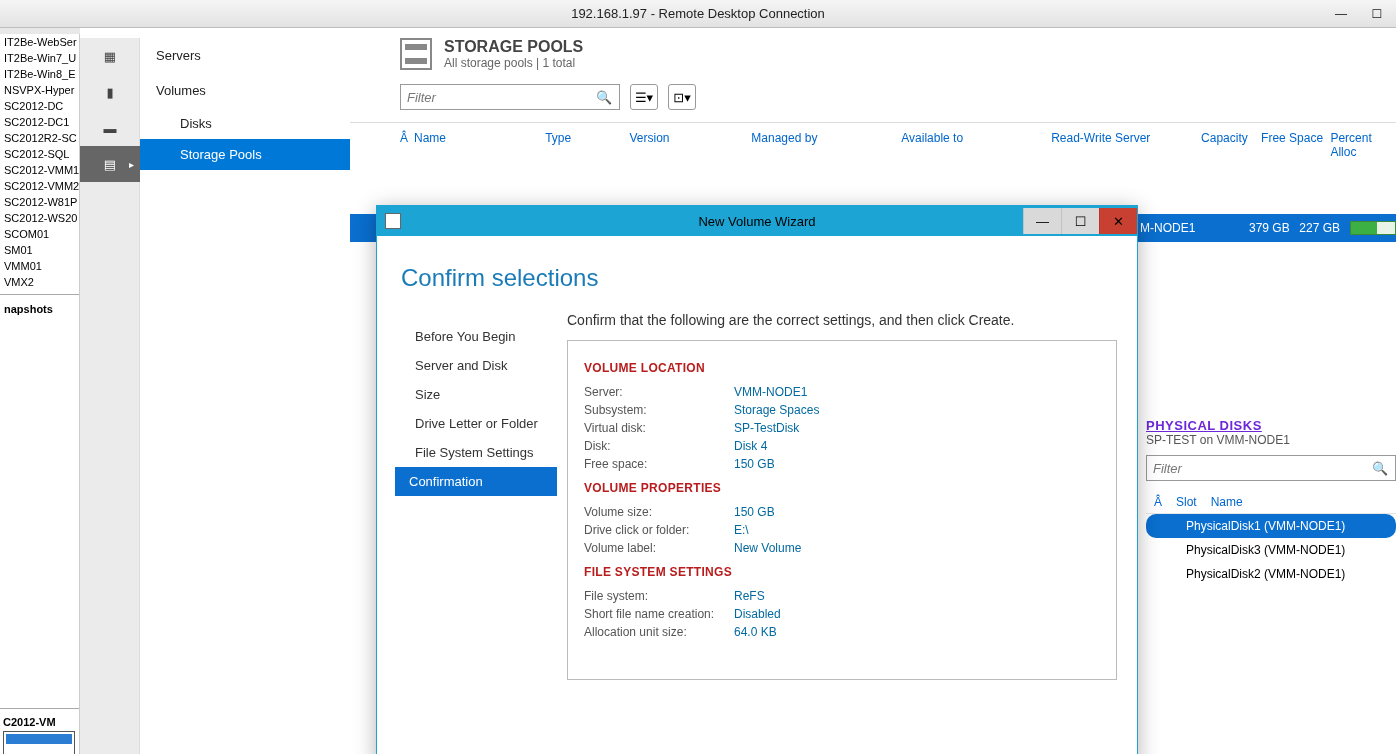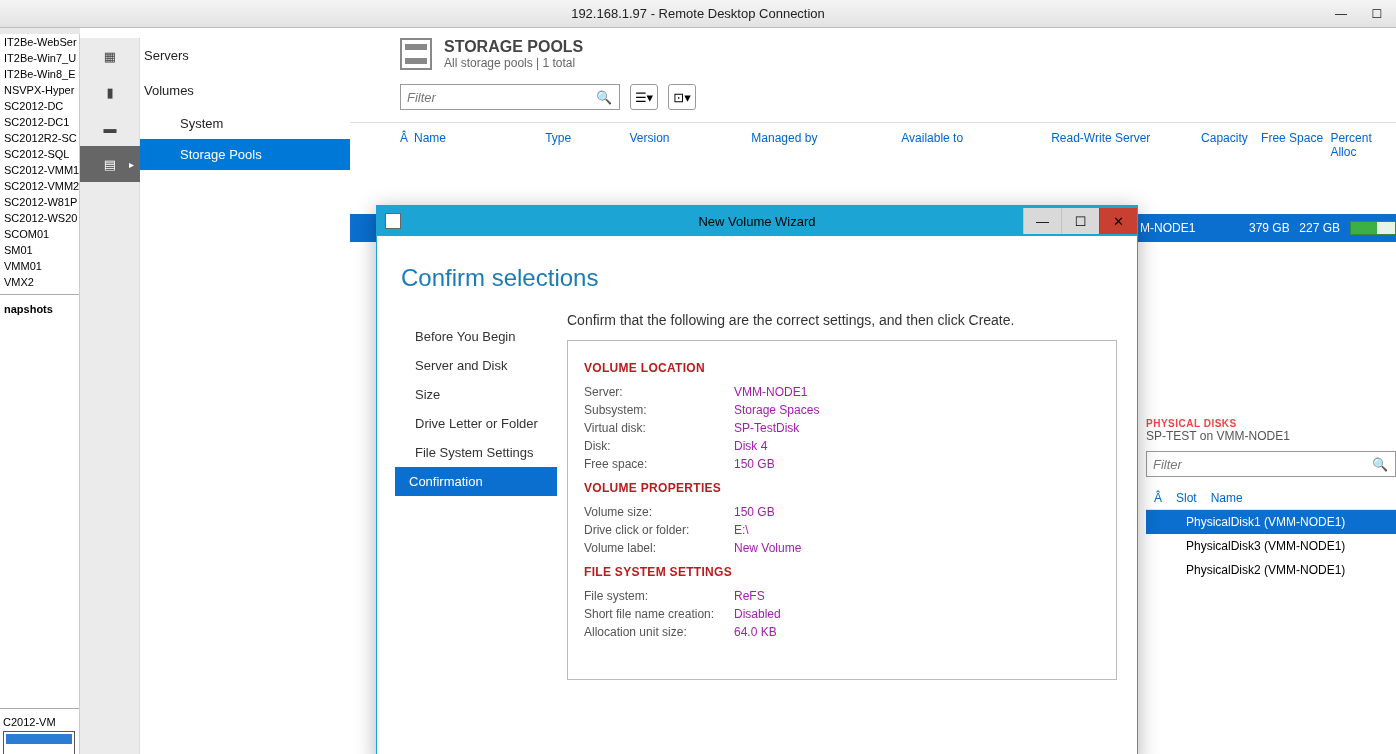--- a/index.html
+++ b/index.html
@@ -9,36 +9,36 @@
 .rdp-bar { position: absolute; top: 0; left: 0; right: 0; height: 28px; background: linear-gradient(#f5f5f5,#e2e2e2); border-bottom: 1px solid #bdbdbd; text-align: center; line-height: 28px; color: #222; }
 .rdp-ctrls { position: absolute; right: 4px; top: 4px; display: flex; gap: 6px; }
 .rdp-ctrls span { width: 30px; height: 20px; display: inline-flex; align-items: center; justify-content: center; font-size: 12px; }
 
 
 .host { position: absolute; top: 34px; left: 0; width: 80px; bottom: 0; background: #fff; border-right: 1px solid #ccc; font-size: 11px; }
 .host .vm { padding: 2px 4px; white-space: nowrap; overflow: hidden; color: #000; }
 .host .sep { border-top: 1px solid #aaa; margin: 4px 0; }
 .host .snapshots { font-weight: bold; padding: 4px; }
 .host .taskbar { position: absolute; bottom: 0; left: 0; right: 0; height: 50px; }
-.host .taskname { font-weight: normal; padding: 3px; }
+.host .taskname { font-weight: bold; padding: 3px; }
 .host .thumb { width: 72px; height: 36px; border:1px solid #555; background:#fff; margin-left:3px; position:relative;}
 .host .thumb::before{content:"";position:absolute;top:2px;left:2px;right:2px;height:10px;background:#2b7cd3;}
 
 
 .remote { position: absolute; top: 28px; left: 80px; right: 0; bottom: 0; background: #fff; }
 
 
 .icon-strip { position: absolute; left: 0; top: 10px; width: 60px; bottom: 0; background: #ebebeb; border-right:1px solid #ddd; }
 .icon-strip .ic { width: 60px; height: 36px; display:flex; align-items:center; justify-content:center; color:#444; }
 .icon-strip .ic.sel { background:#666; color:#fff; position:relative;}
 .icon-strip .ic.sel .chev { position:absolute; right:6px; color:#fff; font-size:10px;}
 
 
 .nav2 { position:absolute; left:60px; top:10px; width:210px; bottom:0; background:#fff; }
-.nav2 .item { padding: 10px 4px; color:#222; }
+.nav2 .item { padding: 10px 16px; color:#222; }
 .nav2 .sub { padding: 8px 20px 8px 40px; color:#222; }
 .nav2 .sub.sel { background:#0078d7; color:#fff; }
 
 
 .main { position:absolute; left:270px; top:10px; right:0; bottom:0; }
 
 .sp-header { display:flex; align-items:center; gap:12px; padding: 0 0 8px 50px; }
 .sp-icon { width:32px;height:32px;border:2px solid #888; position:relative;}
 .sp-icon::before{content:"";position:absolute;top:4px;left:3px;right:3px;height:6px;background:#888;}
 .sp-icon::after{content:"";position:absolute;bottom:4px;left:3px;right:3px;height:6px;background:#888;}
@@ -50,26 +50,26 @@
 .filter-box .mag { margin-left:auto; font-style:normal; color:#333;}
 .pill { width:28px;height:26px;border:1px solid #999;border-radius:3px; display:inline-flex;align-items:center;justify-content:center;}
 
 .col-headers { display:flex; padding: 8px 0 0 50px; border-top:1px solid #ddd; margin-top:6px; font-size:12px;}
 .col-headers span { color:#0066cc; }
 .ch-sort { color:#0066cc; margin-right:6px;}
 .row-selected { background:#0a6fcf; color:#fff; height:28px; display:flex; align-items:center; padding-left:50px; position:absolute; left:0; right:0; top:176px;}
 .row-selected .cell { font-size:12px; }
 
 .right-panel { position:absolute; right:0; top:380px; width:250px; }
-.right-panel h4 { font-size:10px;font-weight:600; color:#ef4444; letter-spacing:0.5px;}
+.right-panel h4 { font-size:13px;font-weight:600; color:#6d28d9; letter-spacing:0.5px;text-decoration:underline;}
 .right-panel .sub { font-size:12px; color:#555; margin-bottom:8px;}
 .right-panel .filter2 { border:1px solid #999; height:26px; display:flex;align-items:center;padding:0 6px;color:#777;font-style:italic; margin-bottom:10px;}
 .right-panel .filter2 .mag{margin-left:auto;font-style:normal;color:#333;}
 .right-panel .hd { display:flex; gap:14px; font-size:12px; color:#0066cc; padding:4px 0 4px 8px; border-bottom:1px solid #e5e5e5;}
-.right-panel .prow{ padding:5px 8px 5px 40px; font-size:12px;}
+.right-panel .prow{ padding:5px 8px 5px 40px; font-size:12px;border-radius:10px;}
 .right-panel .prow.sel{background:#0a6fcf;color:#fff;}
 
 .tasks-dd { position:absolute; right:270px; top:392px; border:1px solid #999; padding:3px 8px; font-size:12px; display:flex; align-items:center; gap:6px;}
 .circle-dd { position:absolute; right:270px; top:432px; width:26px;height:26px;border:1px solid #999;border-radius:13px; display:flex;align-items:center;justify-content:center; font-size:11px;}
 .blue-bar { position:absolute; right:264px; top:500px; width:60px; height:46px; background:#0a6fcf;}
 
 
 .wizard { position:absolute; left:296px; top:177px; width:762px; height:560px; background:#fff; border:1px solid #1ca4d4; box-shadow:0 4px 20px rgba(0,0,0,0.3); }
 .wiz-title { background:#1ca4d4; height:30px; display:flex; align-items:center; position:relative;}
 .wiz-title .t { position:absolute; left:50%; transform:translateX(-50%); color:#000; font-size:13px;}
@@ -84,21 +84,21 @@
 .wiz-nav{ width:180px; padding:10px 0 0 24px;}
 .wiz-nav .step{ padding:7px 14px; font-size:13px; color:#333;}
 .wiz-nav .step.sel{ background:#0a6fcf; color:#ffffff; margin-left:-6px;}
 .wiz-nav .step.disabled{ color:#aaa;}
 .wiz-content{ flex:1; padding:0 20px 0 10px;}
 .wiz-content .lead{ font-size:14px; color:#333; margin-bottom:12px;}
 .wiz-box{ border:1px solid #bbb; padding:12px 16px; height:340px; overflow:auto;}
 .wiz-box h5{ font-size:12px; font-weight:600; color:#b91c1c; letter-spacing:0.3px; margin:8px 0;}
 .kv{ display:flex; font-size:12px; color:#555; padding:2px 0;}
 .kv .k{ width:150px;}
-.kv .v{ color:#a21caf;}
+.kv .v{ color:#0369a1;}
 
 
 .capbar{ display:inline-block; width:55px; height:14px; border:1px solid #3a8a3a; background:linear-gradient(to right,#3cb043 60%, #e8f4e8 60%);}
 
 </style>
 </head>
 <body>
 
 <div class="rdp-bar">
   <span>192.168.1.97 - Remote Desktop Connection</span>
@@ -141,21 +141,21 @@
   <div class="icon-strip">
     <div class="ic">▦</div>
     <div class="ic">▮</div>
     <div class="ic">▬</div>
     <div class="ic sel">▤<span class="chev">▸</span></div>
   </div>
 
   <div class="nav2">
     <div class="item">Servers</div>
     <div class="item">Volumes</div>
-    <div class="sub">System</div>
+    <div class="sub">Disks</div>
     <div class="sub sel">Storage Pools</div>
   </div>
 
   <div class="main">
     <div class="sp-header">
       <div class="sp-icon"></div>
       <div>
         <div class="sp-title">STORAGE POOLS</div>
         <div class="sp-sub">All storage pools | 1 total</div>
       </div>

